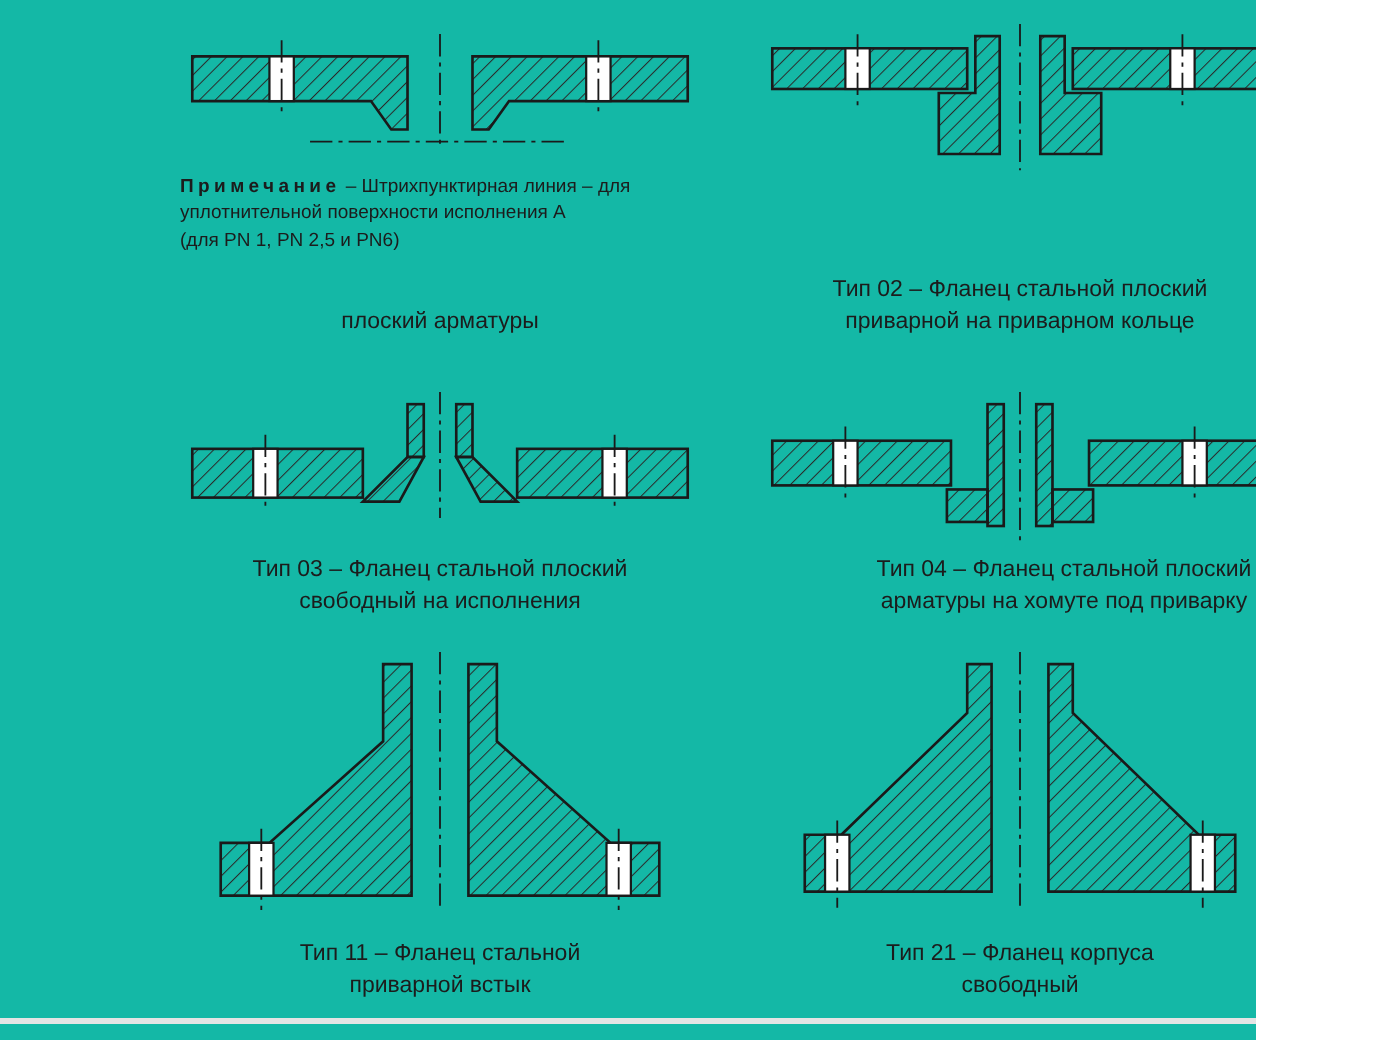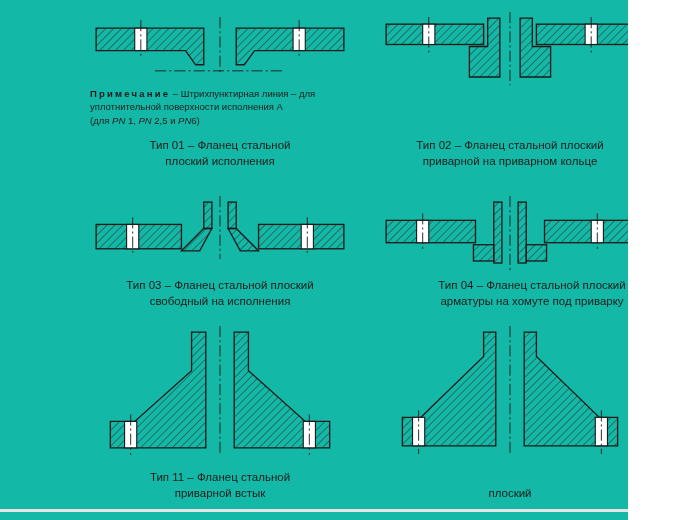--- a/index.html
+++ b/index.html
@@ -4,21 +4,21 @@
 <style>
   * { margin:0; padding:0; box-sizing:border-box; }
   html,body { background:#ffffff; }
   body { font-family:"Liberation Sans","DejaVu Sans",sans-serif; color:#1c1c1c; }
   .page { position:relative; width:628px; height:520px; background:#14b8a6; overflow:hidden; }
   .fig { position:absolute; }
   .fig svg { display:block; }
   .caption { position:absolute; width:264px; text-align:center; font-size:11.5px; line-height:1.35; color:#1c1c1c; }
   .note { position:absolute; left:90px; top:87px; width:268px; font-size:9.5px; line-height:1.42; color:#1c1c1c; }
   .note-title { letter-spacing:2.2px; font-weight:700; }
-  .pn { font-style:italic; }
+  .pn { }
   .page-edge { position:absolute; left:0; top:509px; width:700px; height:3px; background:#e4e4e4; }
 </style>
 </head>
 <body>
 
 <div class="page">
 
   <figure class="fig" style="left:88px; top:14px;">
     <svg width="264" viewBox="0 0 260 78">
       <defs>
@@ -69,22 +69,22 @@
   </figure>
 
   <div class="note">
     <span class="note-title">Примечание</span>
     <span>– Штрихпунктирная линия – для</span><br>
     <span>уплотнительной поверхности исполнения А</span><br>
     <span><span>(для </span><span class="pn">PN</span><span> 1, </span><span class="pn">PN</span><span> 2,5 и </span><span class="pn">PN</span><span>6)</span></span>
   </div>
 
   <div class="caption" style="left:88px; top:138px;">
-    <span>Тип 01 – Фланец стальной</span><br>
-    <span>плоский исполнения</span>
+    <br>
+    <span>плоский арматуры</span>
   </div>
   <div class="caption" style="left:378px; top:138px;text-align:center;">
     <span>Тип 02 – Фланец стальной плоский</span><br>
     <span>приварной на приварном кольце</span>
   </div>
 
   <figure class="fig" style="left:88px; top:196px;">
     <svg width="264" viewBox="0 0 260 78">
       <defs>
         <pattern id="h3" width="5.5" height="5.5" patternUnits="userSpaceOnUse" patternTransform="rotate(45)">
@@ -191,18 +191,18 @@
         <line x1="220" y1="83" x2="220" y2="126"></line>
       </g>
     </svg>
   </figure>
 
   <div class="caption" style="left:88px; top:470px;text-align:center;">
     <span>Тип 11 – Фланец стальной</span><br>
     <span>приварной встык</span>
   </div>
   <div class="caption" style="left:378px; top:470px;">
-    <br>
-    <span>плоский</span>
+    <span>Тип 21 – Фланец корпуса</span><br>
+    <span>свободный</span>
   </div>
 
   <div class="page-edge"></div>
 </div>
 
 </body></html>

